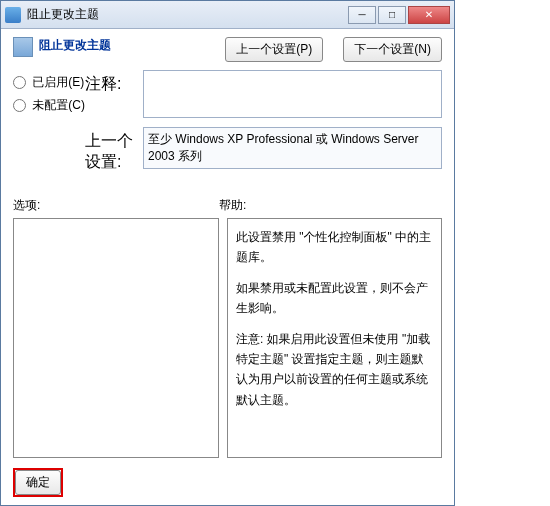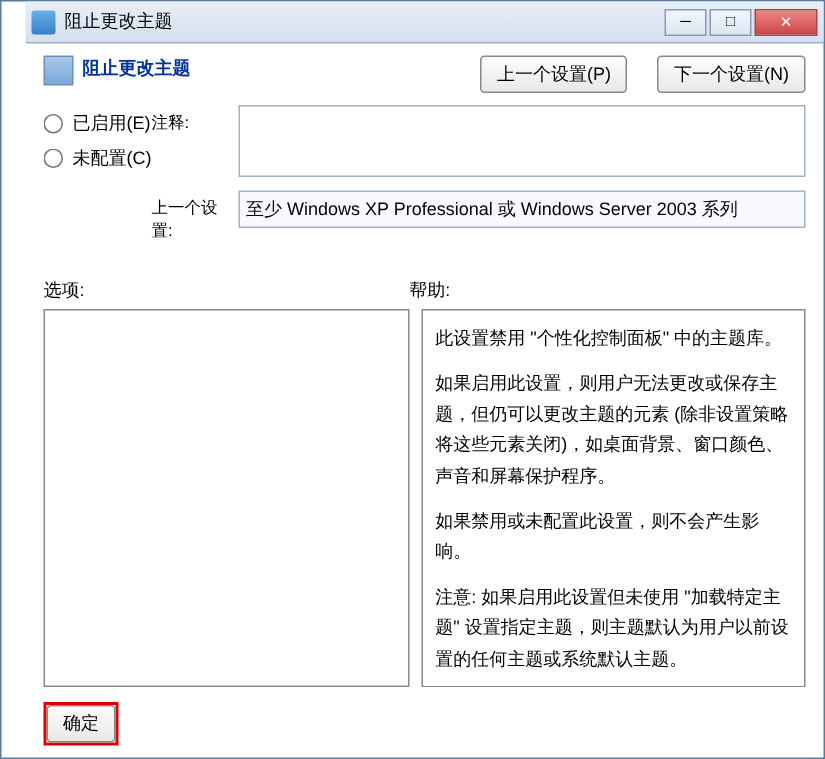--- a/index.html
+++ b/index.html
@@ -1,37 +1,37 @@
 <!DOCTYPE html>
 <html><head>
 <meta charset="utf-8">
 <style>
 * { box-sizing: border-box; margin: 0; padding: 0; }
 body { font-family: "Microsoft YaHei", "SimSun", sans-serif; font-size: 12px; background: #fff; width: 550px; height: 506px; overflow: hidden; }
-.window { width: 550px; height: 506px; border: 1px solid #5a7aa0; background: #fff; position: relative; padding-left: 16px; }
+.window { width: 455px; height: 506px; border: 1px solid #5a7aa0; background: #fff; position: relative; }
 .titlebar { height: 28px; background: linear-gradient(#e8eef7, #d4e0ef); border-bottom: 1px solid #a0b0c8; display: flex; align-items: center; padding: 0 4px; }
 .titlebar-icon { width: 16px; height: 16px; margin-right: 6px; background: linear-gradient(#6ab0e8, #3a7ec8); border-radius: 2px; }
 .titlebar-text { flex: 1; font-size: 12px; color: #000; }
 .win-controls { display: flex; gap: 2px; }
 .win-btn { width: 28px; height: 18px; border: 1px solid #8a9ab0; background: linear-gradient(#f0f5fb, #dce6f2); display: flex; align-items: center; justify-content: center; font-size: 10px; cursor: pointer; }
 .win-close { width: 42px; background: linear-gradient(#e88, #c44); color: #fff; border-color: #a44; }
 .content { padding: 8px 12px; height: calc(100% - 28px); display: flex; flex-direction: column; }
 .header-row { display: flex; align-items: flex-start; margin-bottom: 8px; }
 .header-icon { width: 20px; height: 20px; margin-right: 6px; background: linear-gradient(#a8c8e8, #7aa8d8); border: 1px solid #6a90b8; }
 .header-title { font-size: 12px; font-weight: bold; color: #003399; flex: 1; }
 .nav-buttons { display: flex; gap: 20px; margin-top: 0; }
 .btn { padding: 3px 10px; border: 1px solid #888; background: linear-gradient(#fdfdfd, #e8e8e8); font-size: 12px; cursor: pointer; border-radius: 3px; }
 .config-area { display: flex; margin-bottom: 6px; }
 .radio-col { width: 72px; padding-top: 4px; }
 .radio-col label { display: block; margin-bottom: 6px; font-size: 12px; cursor: pointer; }
 .radio-col input { margin-right: 3px; vertical-align: middle; }
 .highlight-box { border: 2px solid #d00; padding: 2px 2px 0; display: inline-block; margin-left: -4px; }
 .fields-col { flex: 1; }
 .field-row { display: flex; margin-bottom: 6px; align-items: flex-start; }
-.field-label { width: 58px; font-size: 11px; padding-top: 4px; }
+.field-label { width: 58px; font-size: 16px; padding-top: 4px; }
 .field-input { flex: 1; }
 .comment-box { width: 100%; height: 48px; border: 1px solid #a0b0c8; background: #fff; resize: none; font-size: 12px; padding: 2px; }
 .platform-box { width: 100%; border: 1px solid #a0b0c8; background: #f8fafd; padding: 3px 4px; font-size: 12px; min-height: 20px; }
 .panels-header { display: flex; margin-top: 12px; margin-bottom: 4px; }
 .panel-hlabel { font-size: 12px; }
 .panel-hl-left { width: 48%; }
 .panels { display: flex; gap: 8px; flex: 1; min-height: 0; }
 .panel { border: 1px solid #888; background: #fff; padding: 8px; font-size: 12px; overflow: auto; }
 .panel-left { width: 48%; }
 .panel-right { flex: 1; line-height: 1.7; }
@@ -93,21 +93,20 @@
 
     <div class="panels-header">
       <div class="panel-hlabel panel-hl-left">选项:</div>
       <div class="panel-hlabel">帮助:</div>
     </div>
 
     <div class="panels">
       <div class="panel panel-left"></div>
       <div class="panel panel-right">
         <p>此设置禁用 "个性化控制面板" 中的主题库。</p>
-        <p>如果启用此设置，则用户无法更改或保存主题，但仍可以更改主题的元素 (除非设置策略将这些元素关闭)，如桌面背景、窗口颜色、声音和屏幕保护程序。</p>
         <p>如果禁用或未配置此设置，则不会产生影响。</p>
         <p>注意: 如果启用此设置但未使用 "加载特定主题" 设置指定主题，则主题默认为用户以前设置的任何主题或系统默认主题。</p>
       </div>
     </div>
 
     <div class="footer">
       <span class="ok-highlight">
         <button class="btn">确定</button>
       </span>
     </div>

